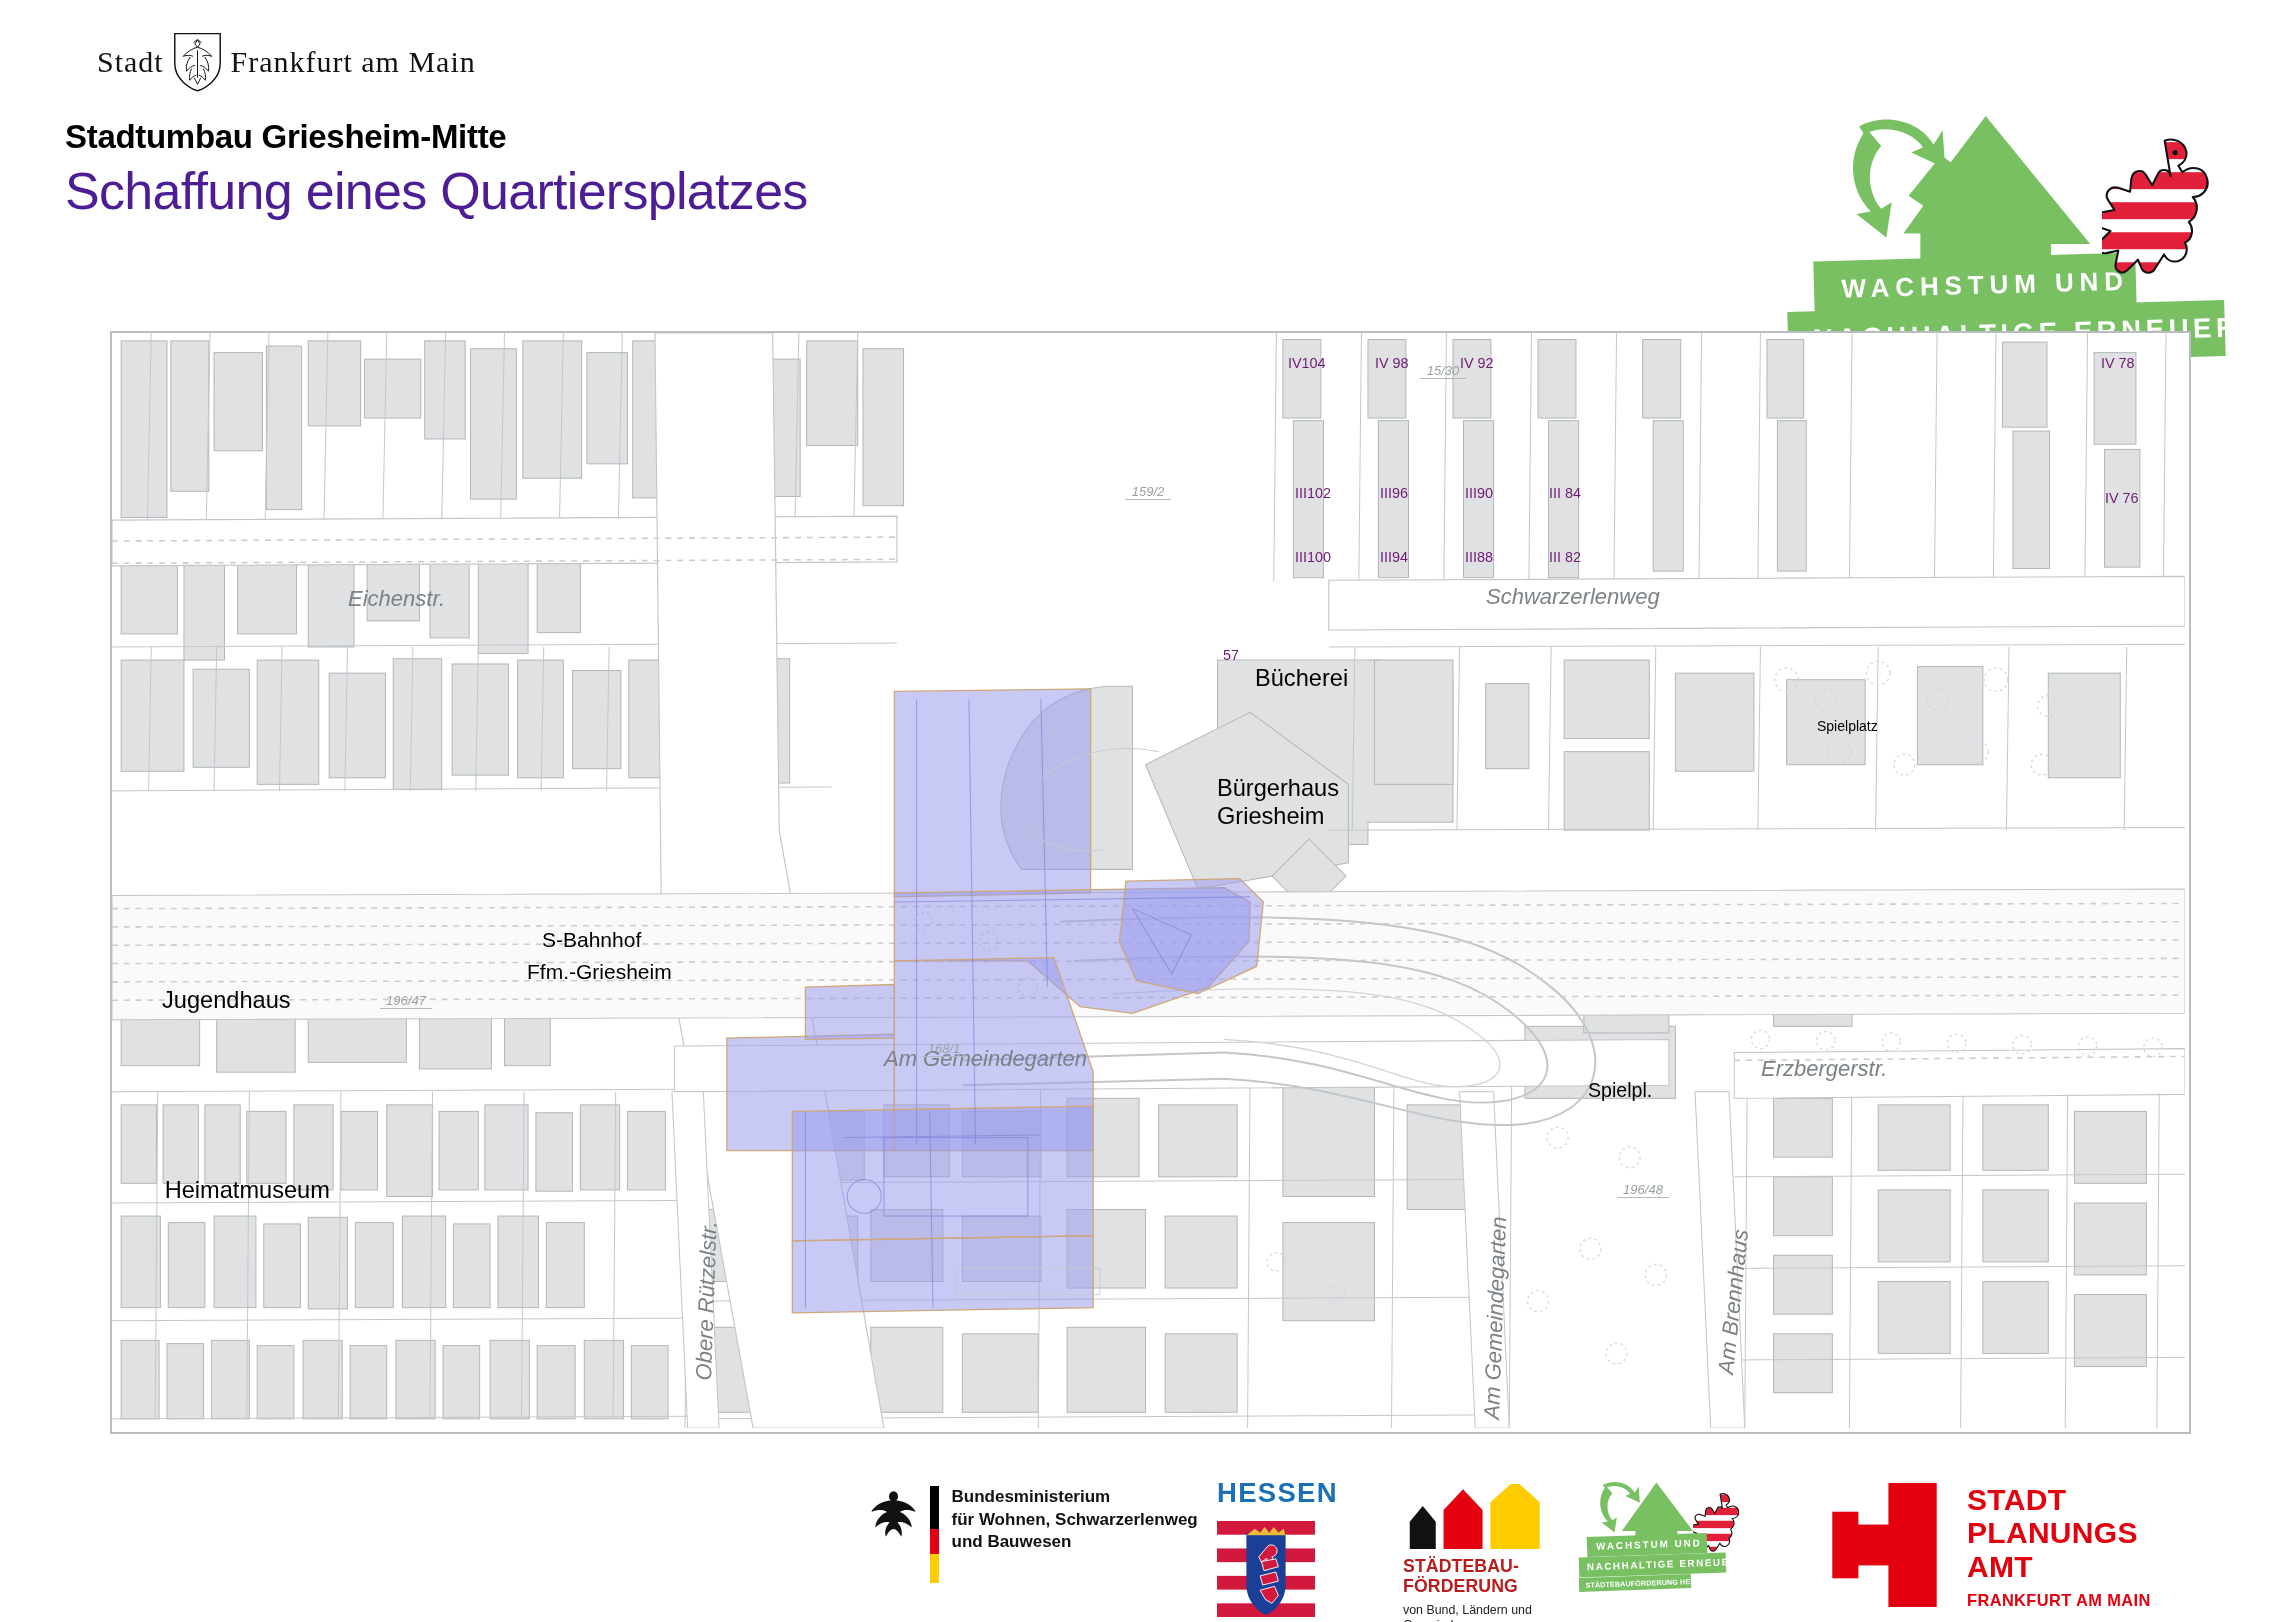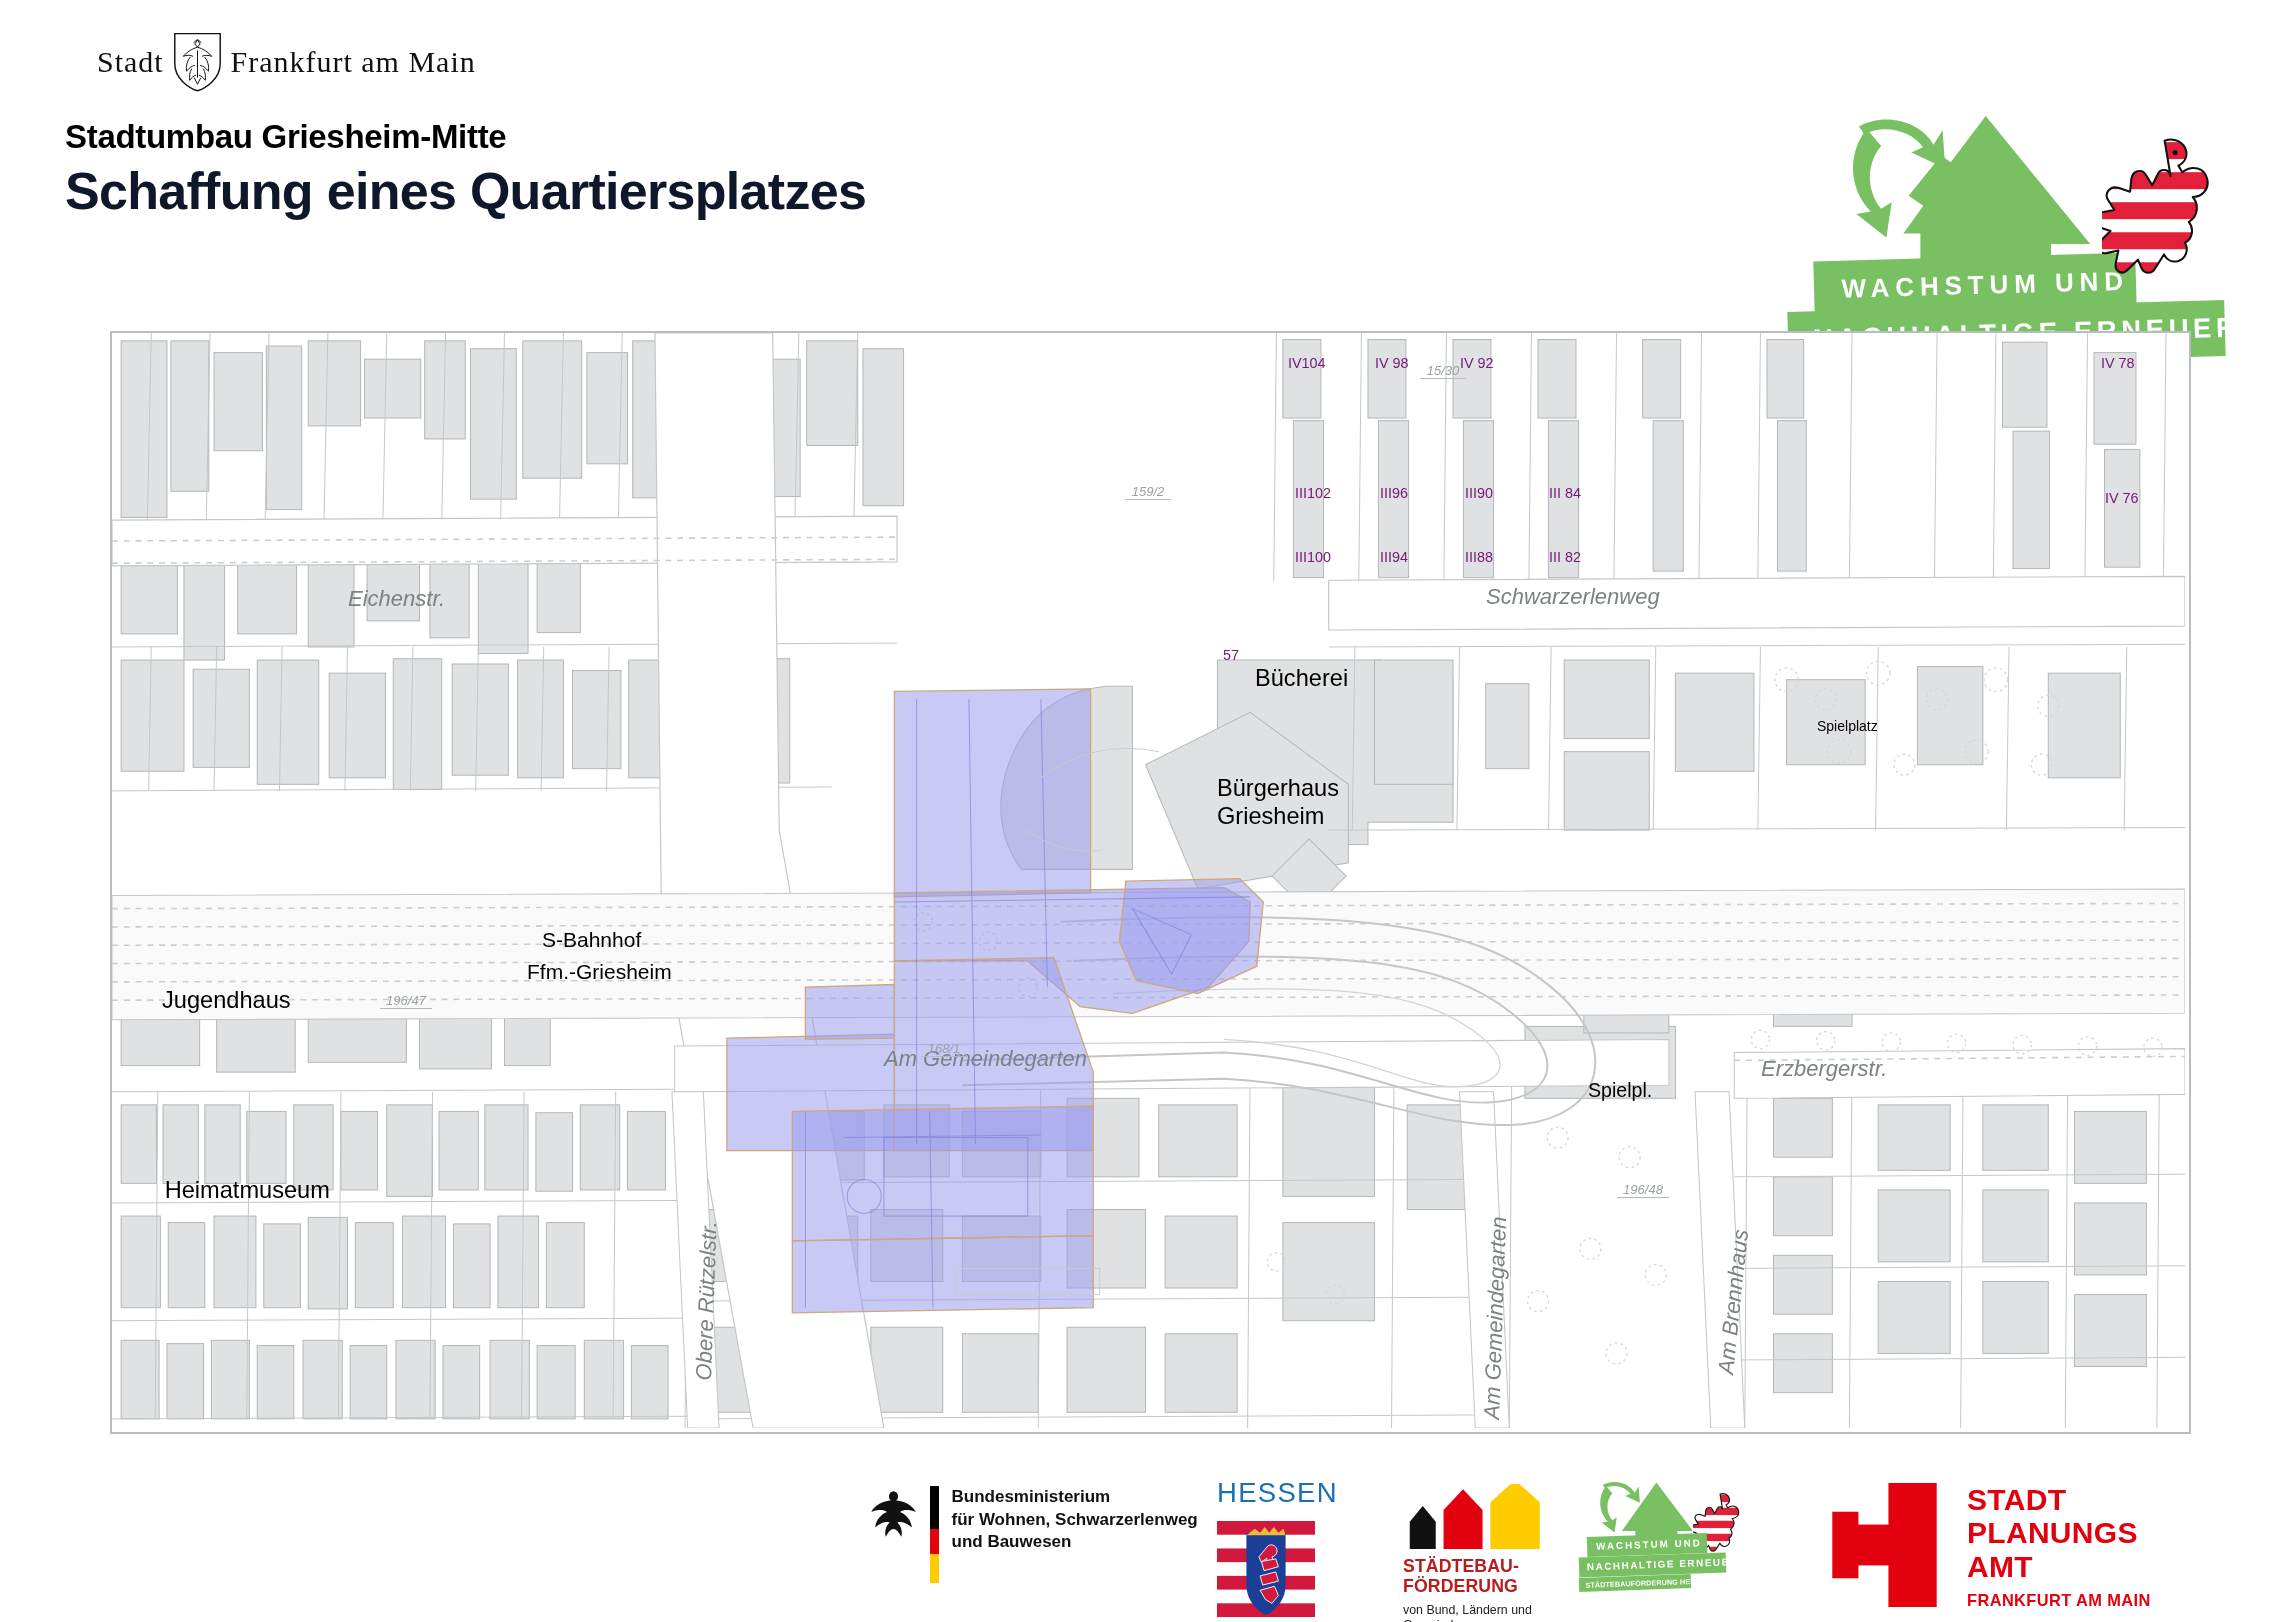--- a/index.html
+++ b/index.html
@@ -12,21 +12,21 @@
   
   #header{position:absolute;left:0;top:0;width:2295px;height:314px;}
   #city-logo{position:absolute;left:97px;top:31px;display:flex;align-items:center;gap:0px;}
   #city-logo .cl-text{
     font-family:"Liberation Serif","DejaVu Serif",serif;
     font-size:30px;letter-spacing:1px;color:#111;white-space:nowrap;
   }
   #eagle-wrap{width:51px;height:61px;margin:0 7.9px;position:relative;}
   #title-block{position:absolute;left:65px;top:118px;}
   #title-sub{font-size:33px;font-weight:bold;letter-spacing:-0.3px;color:#000;margin-bottom:9.2px;}
-  #title-main{font-size:52px;font-weight:bold;letter-spacing:-0.7px;color:#0f172a;line-height:1.0;}
+  #title-main{font-size:52px;font-weight:normal;letter-spacing:-0.7px;color:#4c1d95;line-height:1.0;}
 
   
   #hessen-badge{position:absolute;right:80px;top:116px;width:432px;height:275px;}
   #hb-arrowgroup{position:absolute;left:60px;top:0px;width:275px;height:196px;}
   .hb-band{
     position:absolute;background:#79c063;color:#fff;
     font-weight:bold;display:flex;align-items:center;white-space:nowrap;
   }
   #hb-band1{left:31px;top:141px;width:294px;height:56px;letter-spacing:5.9px;font-size:26px;padding-left:27.5px;transform:rotate(-1.6deg);}
   #hb-band2{left:5.2px;top:190px;width:412px;height:56px;letter-spacing:4.6px;font-size:27.5px;padding-left:25px;transform:rotate(-1.6deg);}
@@ -50,21 +50,21 @@
   .parcel{position:absolute;font-size:13px;color:#9aa0a4;font-style:italic;text-align:center;line-height:1.05;}
   .parcel b{display:block;border-bottom:1px solid #b4b9bd;font-weight:normal;}
 
   
   #footer{position:absolute;left:0;top:1472px;width:2295px;height:150px;}
   .flogo{position:absolute;}
   #bmwsb{left:870px;top:14.4px;display:flex;align-items:flex-start;gap:13px;}
   #bmwsb .bm-txt{font-size:17px;line-height:1.32;color:#111;font-weight:600;white-space:nowrap;}
   #bmwsb .bm-bar{width:8.5px;height:97px;background:linear-gradient(to bottom,#000 0 44%,#e3000f 44% 70%,#ffcc00 70% 100%);}
   #hessen-f{left:1217px;top:5.2px;width:111px;}
-  #hessen-f .hf-word{color:#1a6fb5;font-size:27.5px;font-weight:normal;letter-spacing:1.3px;text-align:center;margin-bottom:12px;}
+  #hessen-f .hf-word{color:#1a6fb5;font-size:27.5px;font-weight:bold;letter-spacing:1.3px;text-align:center;margin-bottom:12px;}
   #staedtebau{left:1403px;top:11.8px;width:183px;}
   #staedtebau .sb-txt{font-size:17.7px;font-weight:bold;line-height:1.12;color:#b91c1c;margin-top:6.5px;letter-spacing:0.1px;}
   #staedtebau .sb-sub{font-size:12.4px;line-height:1.2;color:#222;margin-top:6.5px;font-weight:normal;}
   #wachstum-f{left:1596px;top:11.8px;width:203px;height:124px;}
   .wf-band{position:absolute;background:#79c063;color:#fff;font-weight:bold;white-space:nowrap;display:flex;align-items:center;}
   #spa{left:1832px;top:10.5px;display:flex;align-items:flex-start;gap:30px;}
   #spa .spa-txt{color:#e3000f;font-weight:bold;font-size:30px;line-height:1.12;letter-spacing:0.3px;}
   #spa .spa-sub{color:#e3000f;font-weight:bold;font-size:16.4px;letter-spacing:0.4px;margin-top:7.9px;}
 </style>
 </head>

